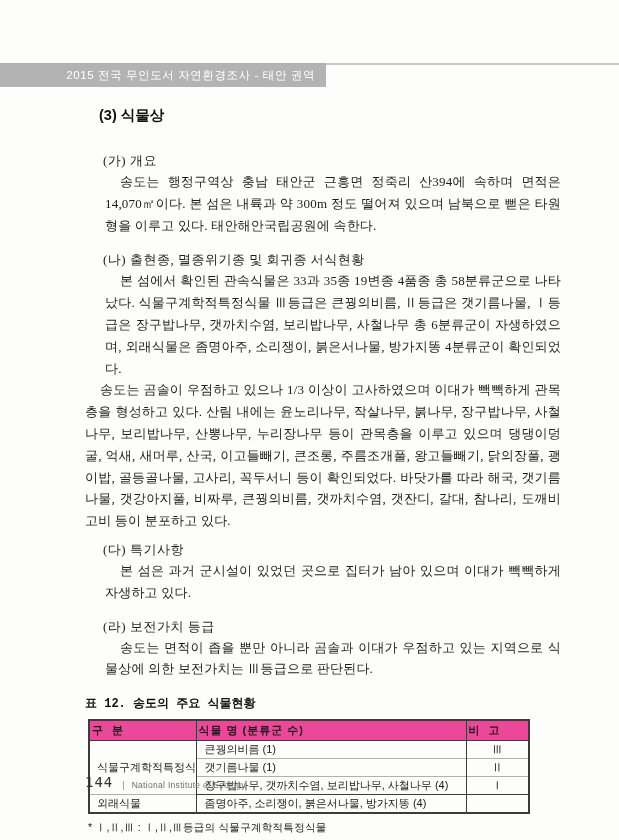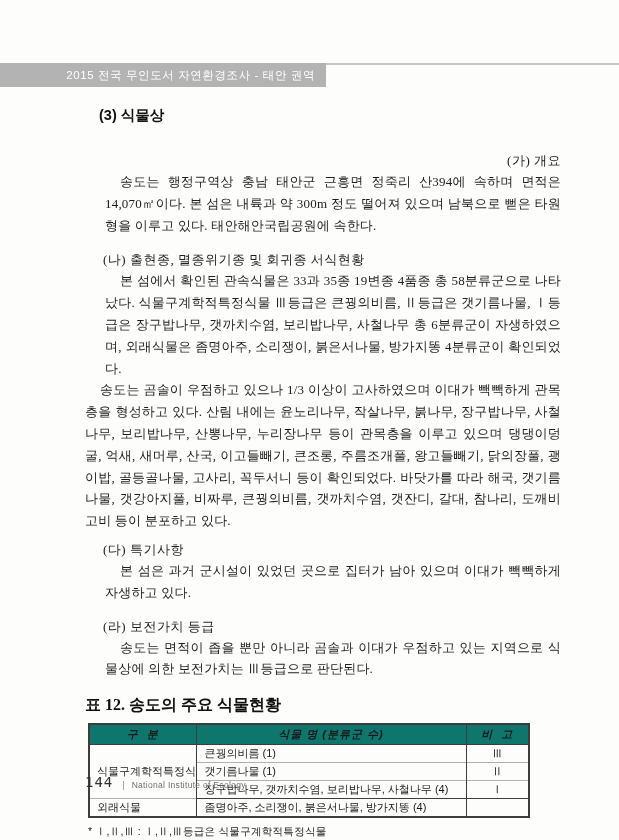--- a/index.html
+++ b/index.html
@@ -41,46 +41,46 @@
   .sub-heading{
     font-size:13px;margin:0 0 0 18px;padding:0;font-weight:normal;
     letter-spacing:0.5px;
   }
   .para{
     font-size:13px;line-height:21.8px;
     text-align:justify;text-indent:15px;
     margin:0;padding:0;color:#1c1c1c;
     letter-spacing:0.2px;
   }
-  .mt-ga{margin-top:27px;text-align:right;}
+  .mt-ga{margin-top:27px;}
   .mt-para{margin-top:1px;margin-left:20px;}
   .mt-na{margin-top:15px;}
   .mt-da{margin-top:9px;}
   .mt-ra{margin-top:14px;}
   
   .table-caption{
-    font-family:Liberation Serif, serif;
-    font-size:16px;font-weight:bold;color:#111;
+    font-family:Liberation Mono, monospace;
+    font-size:12px;font-weight:bold;color:#111;
     margin:15px 0 7px 0;
   }
   table.plant-table{
     border-collapse:collapse;table-layout:fixed;
     width:440px;margin-left:3px;
     font-family:"Liberation Sans", sans-serif;
     font-size:11px;color:#1a1a1a;
     border:2px solid #3c3c3c;
   }
   table.plant-table col.c1{width:107px;}
   table.plant-table col.c2{width:270px;}
   table.plant-table col.c3{width:63px;}
   table.plant-table th{
-    background:#0f766e;
+    background:#ec4899;
     border:1px solid #3c3c3c;border-bottom:1.5px solid #3c3c3c;
     font-weight:bold;height:17px;padding:1px 2px;
-    text-align:center;letter-spacing:1px;white-space:pre;font-style:italic;
+    text-align:left;letter-spacing:1px;white-space:pre;
   }
   table.plant-table td{
     border-left:1px solid #3c3c3c;border-right:1px solid #3c3c3c;
     border-top:1px solid #b0b0b0;
     height:13.5px;padding:1px 20px;vertical-align:middle;
     white-space:nowrap;overflow:hidden;
   }
   table.plant-table td.group-cell{text-align:left;padding-left:7px;}
   table.plant-table td.name-cell{text-align:left;padding-left:8px;}
   table.plant-table td.grade-cell{text-align:center;}
@@ -164,21 +164,21 @@
           <td class="grade-cell">Ⅰ</td>
         </tr>
         <tr>
           <td class="group-cell">외래식물</td>
           <td class="name-cell">좀명아주, 소리쟁이, 붉은서나물, 방가지똥 (4)</td>
           <td class="grade-cell"></td>
         </tr>
       </tbody>
     </table>
 
-    <div class="table-footnote">* Ⅰ,Ⅱ,Ⅲ : Ⅰ,Ⅱ,Ⅲ등급은 식물구계학적특정식물</div>
+    <div class="table-footnote">* Ⅰ,Ⅱ,Ⅲ : Ⅰ,Ⅱ,Ⅲ등급의 식물구계학적특정식물</div>
   </div>
 
   <div class="footer">
     <span class="page-num">144</span>
     <span class="sep">|</span>
     <span class="institute">National Institute of Ecology</span>
   </div>
 
 </div>
 

